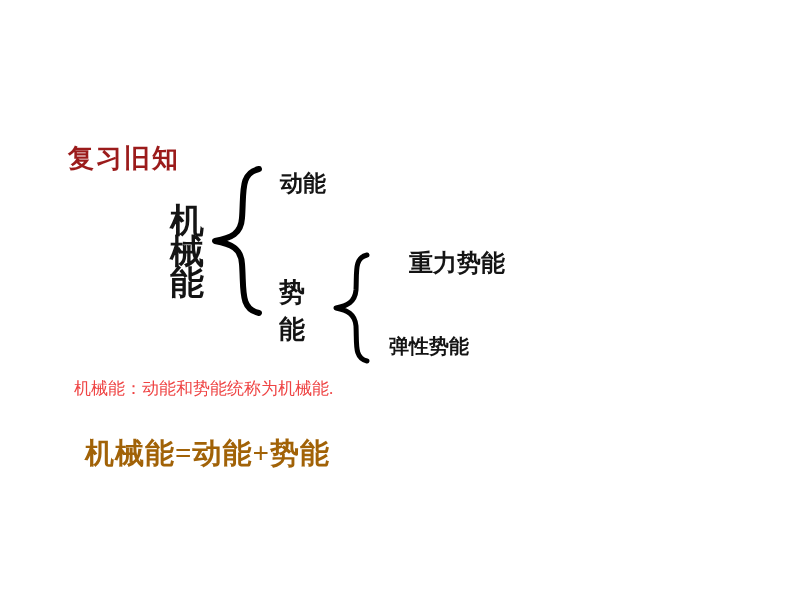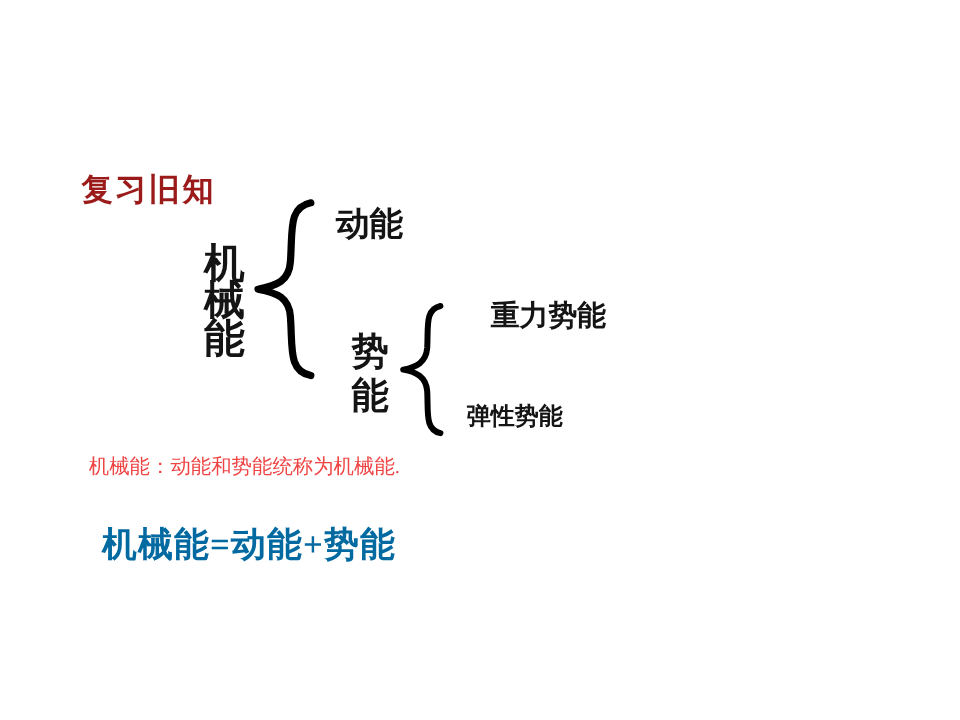--- a/index.html
+++ b/index.html
@@ -32,43 +32,42 @@
   }
 
   .node {
     color: #141414;
     font-weight: 600;
   }
 
   .kinetic {
     left: 280px;
     top: 168px;
-    font-size: 28px;
+    font-size: 23px;
     white-space: nowrap;
   }
 
   .root-vertical {
     left: 170px;
     top: 205px;
     width: 30px;
     font-size: 34px;
     line-height: 31px;
     word-break: break-all;
     text-align: left;
   }
 
   .potential-vertical {
     left: 279px;
     top: 274px;
     width: 30px;
-    font-size: 31px;
+    font-size: 26px;
     line-height: 37px;
     word-break: break-all;
     text-align: left;
-    margin-left: 14px;
   }
 
   .gravitational {
     left: 389px;
     top: 247px;
     font-size: 24px;
     white-space: nowrap;
     margin-left: 20px;
   }
 
@@ -85,21 +84,21 @@
     font-size: 17px;
     color: #ef4444;
     white-space: nowrap;
   }
 
   .formula {
     left: 85px;
     top: 434px;
     font-size: 29px;
     font-weight: bold;
-    color: #0369a1;
+    color: #a16207;
     letter-spacing: 1px;
     white-space: nowrap;
   }
 
   .brace1 { left: 204px; top: 164px; }
   .brace2 { left: 328px; top: 251px; }
 
   svg.brace path {
     fill: none;
     stroke: #000000;

